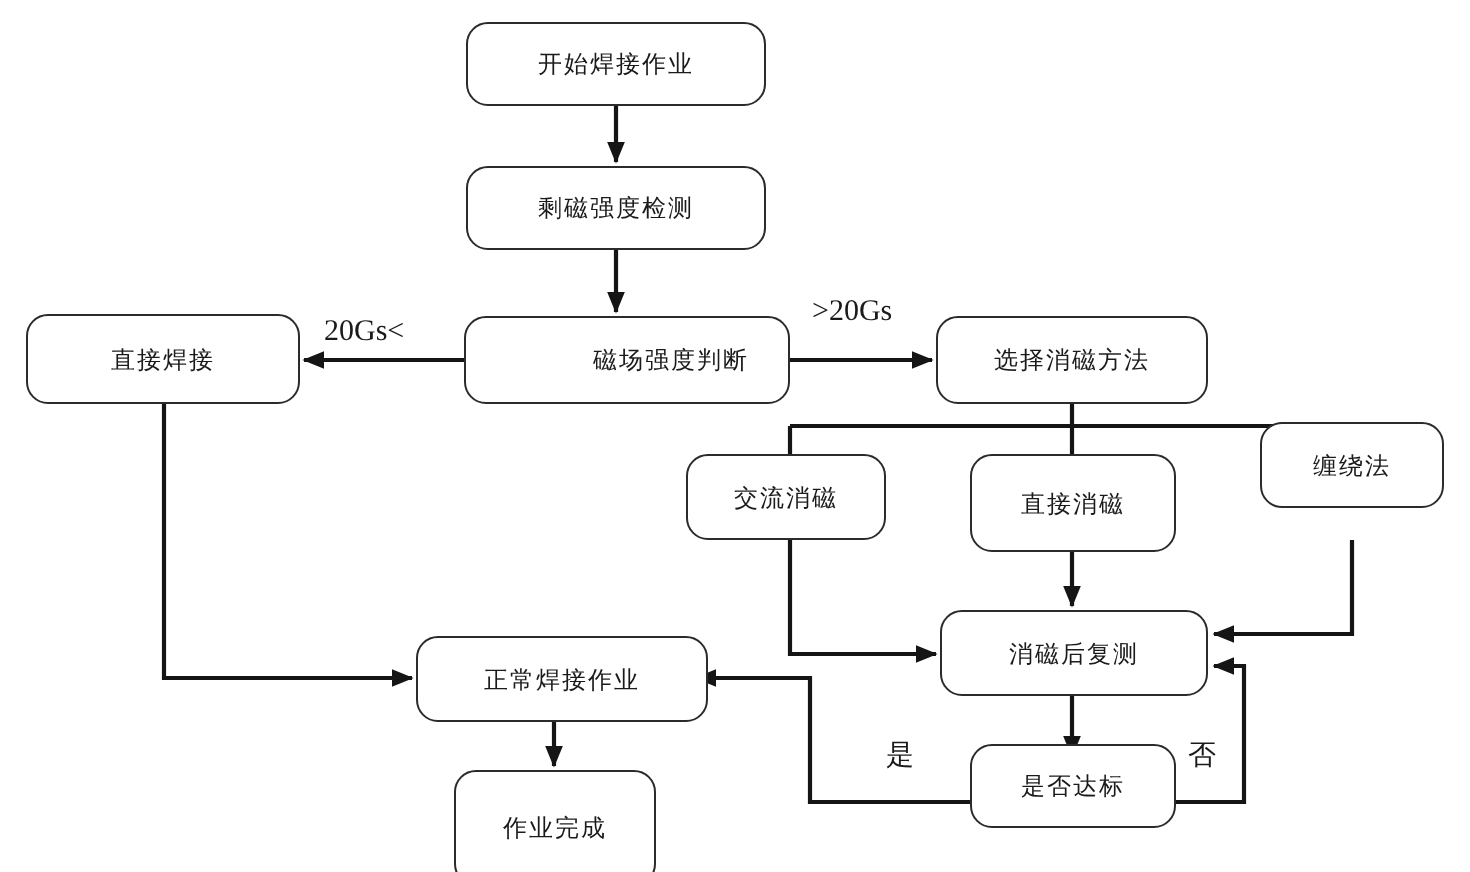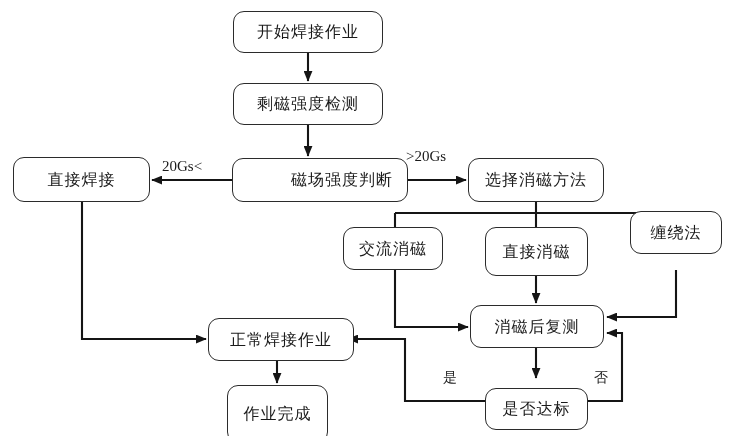--- a/index.html
+++ b/index.html
@@ -25,21 +25,21 @@
   .node {
     position: absolute;
     box-sizing: border-box;
     border: 1.3px solid #2b2b2b;
     border-radius: 11px;
     background: #ffffff;
     display: flex;
     align-items: center;
     justify-content: center;
     color: #1a1a1a;
-    font-size: 16px;
+    font-size: 12px;
     letter-spacing: 1px;
     line-height: 1;
     white-space: nowrap;
     z-index: 2;
   }
   .edge-label {
     position: absolute;
     color: #1a1a1a;
     font-family: "Liberation Serif", serif;
     font-size: 15px;
@@ -91,35 +91,35 @@
       <path d="M82,202 L82,339 L206,339" marker-end="url(#ah)"></path>
 
       <line x1="277" y1="361" x2="277" y2="383" marker-end="url(#ah)"></line>
     </g>
   </svg>
 
   <div class="node" style="left:233px; top:11px; width:150px; height:42px;">开始焊接作业</div>
 
   <div class="node" style="left:233px; top:83px; width:150px; height:42px;">剩磁强度检测</div>
 
-  <div class="node" style="left:232px; top:158px; width:176px; height:44px;padding-left:44px;">磁场强度判断</div>
+  <div class="node" style="left:232px; top:158px; width:163px; height:44px;padding-left:44px;">磁场强度判断</div>
 
   <div class="node" style="left:13px; top:157px; width:137px; height:45px;">直接焊接</div>
 
   <div class="node" style="left:468px; top:158px; width:136px; height:44px;">选择消磁方法</div>
 
   <div class="node" style="left:343px; top:227px; width:100px; height:43px;">交流消磁</div>
 
   <div class="node" style="left:485px; top:227px; width:103px; height:49px;">直接消磁</div>
 
   <div class="node" style="left:630px; top:211px; width:92px; height:43px;">缠绕法</div>
 
   <div class="node" style="left:470px; top:305px; width:134px; height:43px;">消磁后复测</div>
 
-  <div class="node" style="left:485px; top:388px; width:103px; height:42px;text-align:right;">是否达标</div>
+  <div class="node" style="left:485px; top:372px; width:103px; height:42px;text-align:right;">是否达标</div>
 
   <div class="node" style="left:208px; top:318px; width:146px; height:43px;">正常焊接作业</div>
 
   <div class="node" style="left:227px; top:385px; width:101px; height:58px;">作业完成</div>
 
   <div class="edge-label" style="left:162px; top:159px;">20Gs&lt;</div>
 
   <div class="edge-label" style="left:406px; top:149px;">&gt;20Gs</div>
 
   <div class="edge-label cn" style="left:443px; top:370px;">是</div>

